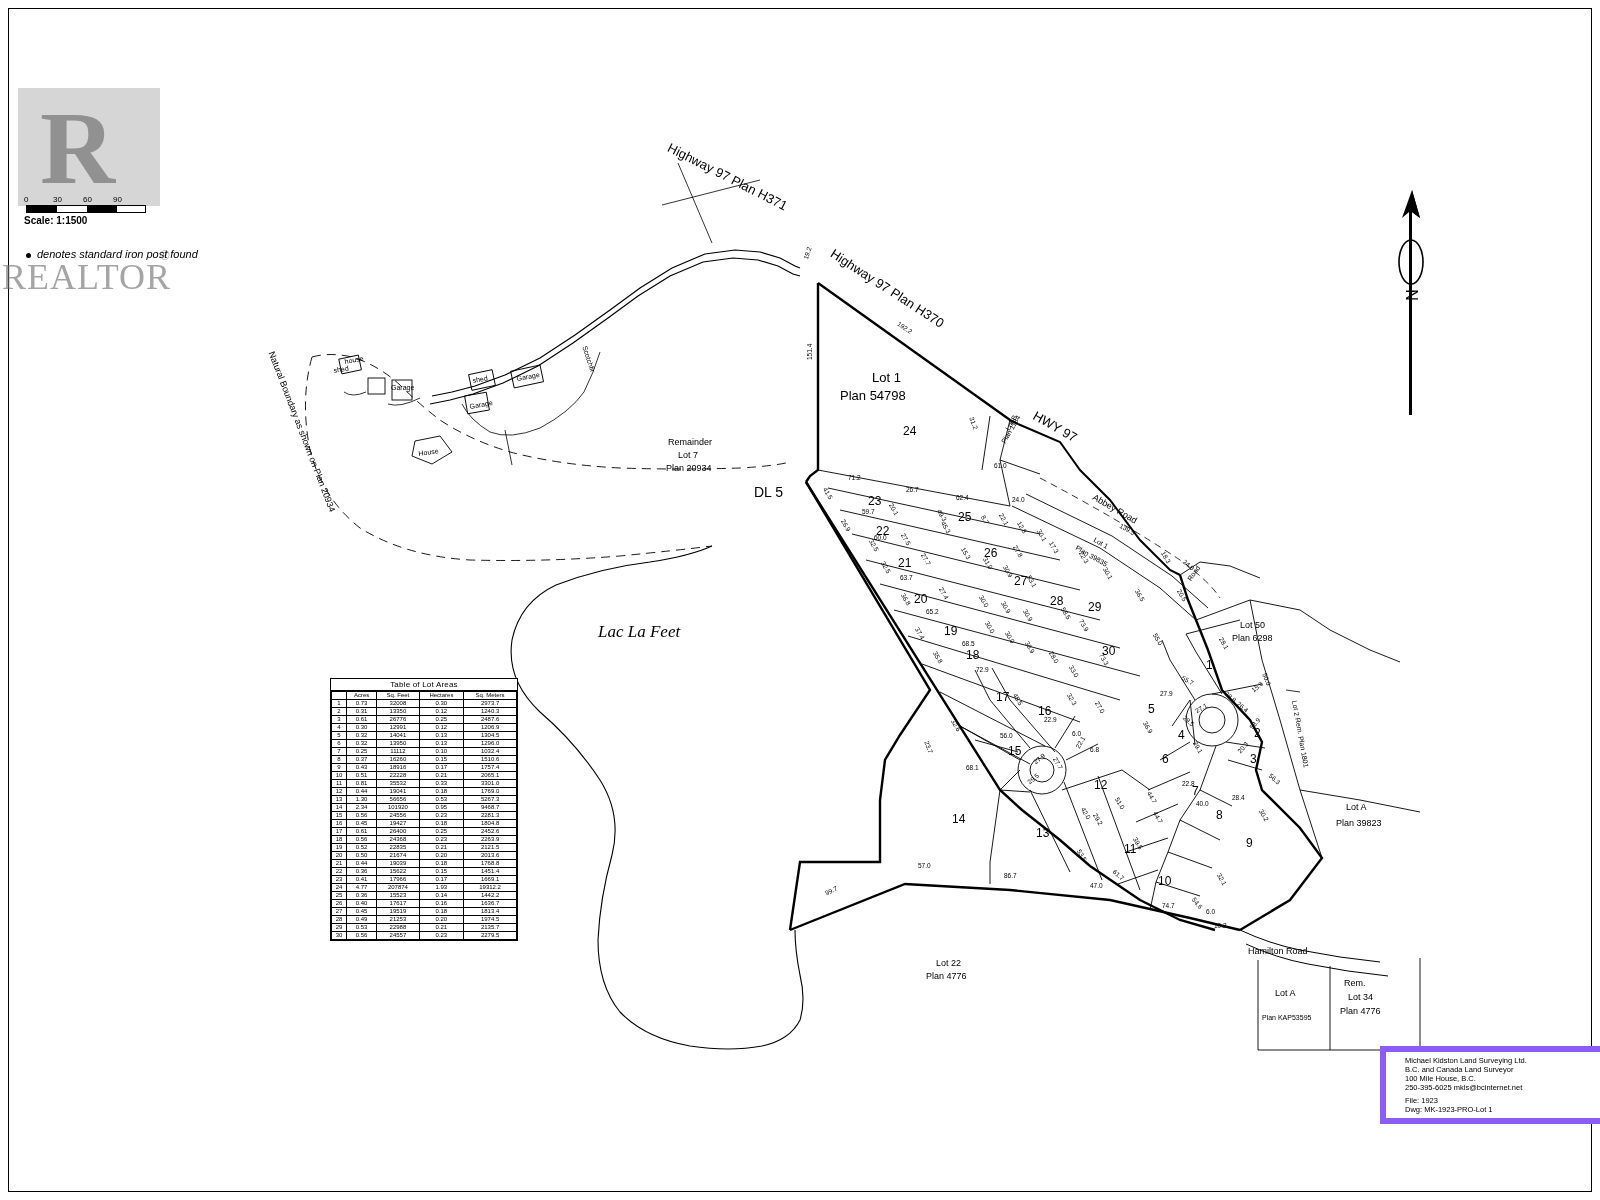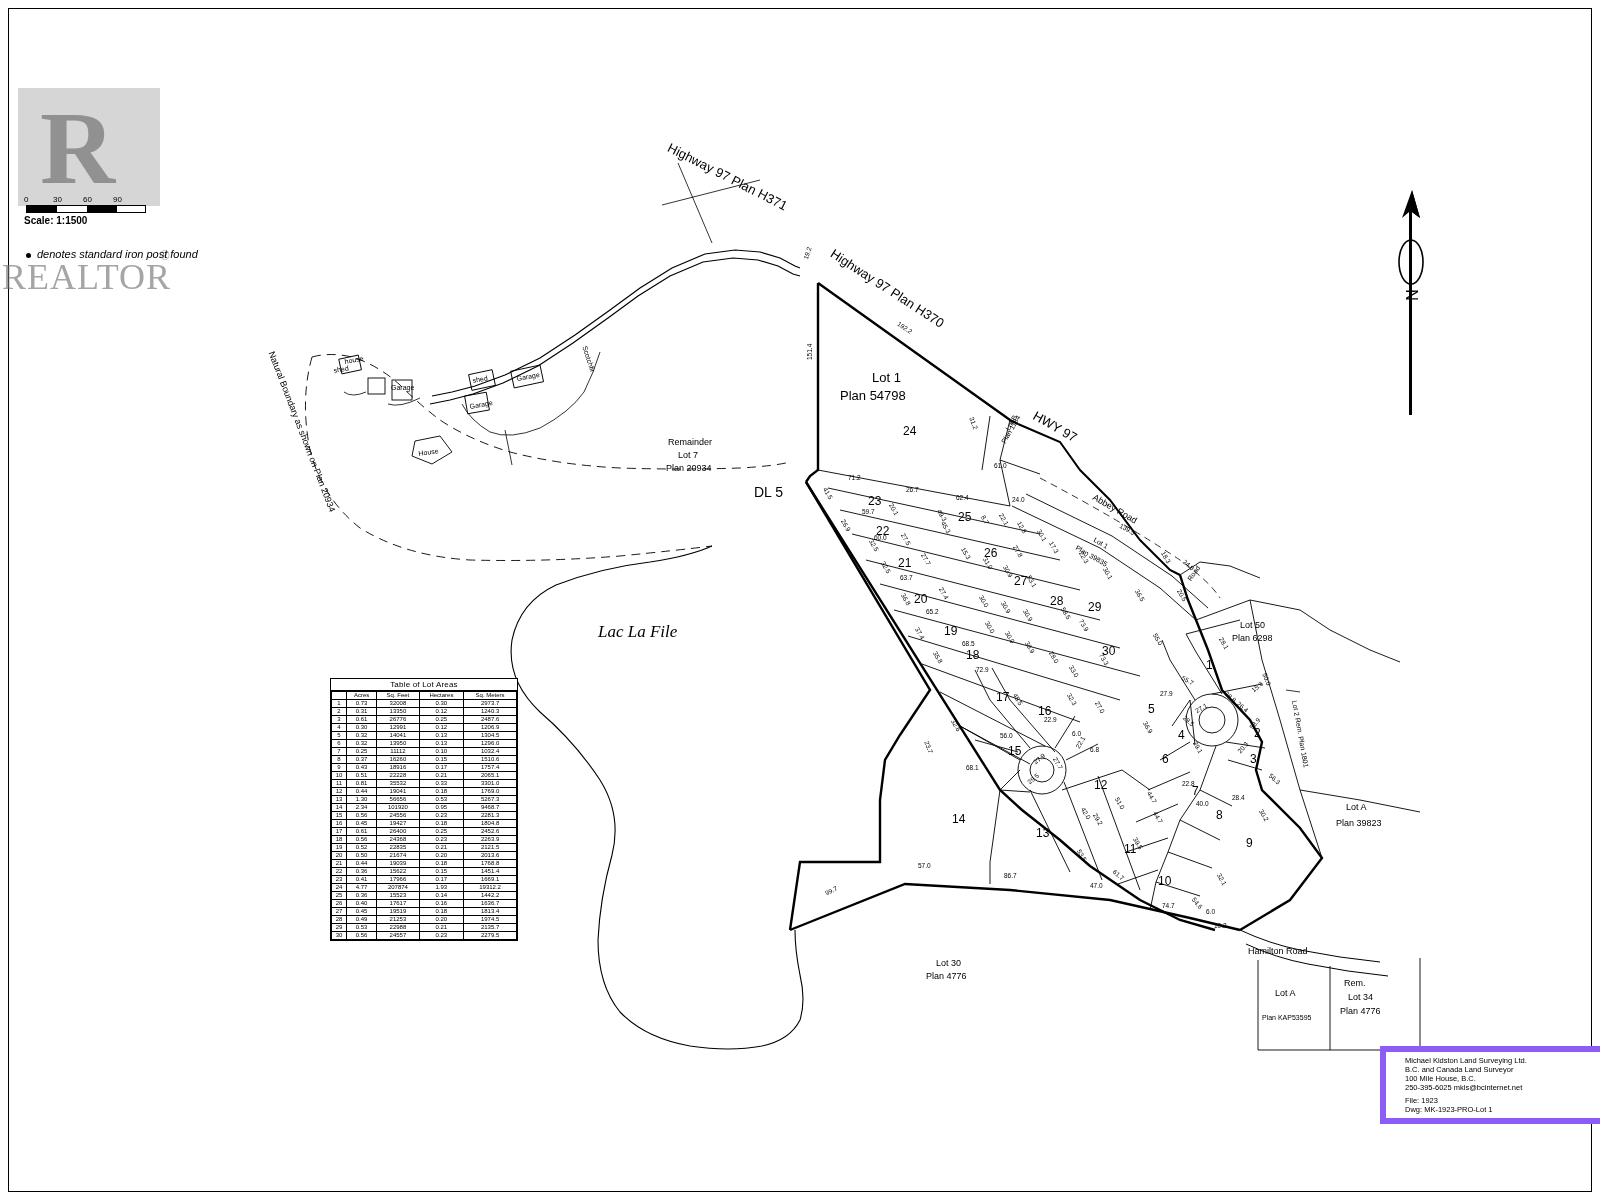--- a/index.html
+++ b/index.html
@@ -367,21 +367,21 @@
 
   <div class="maplabel" style="left:672px; top:140px; transform:rotate(27deg); transform-origin:left top; font-size:13px;">Highway 97 Plan H371</div>
   <div class="maplabel" style="left:836px; top:246px; transform:rotate(33deg); transform-origin:left top; font-size:13px;">Highway 97 Plan H370</div>
   <div class="maplabel" style="left:1038px; top:408px; transform:rotate(30deg); transform-origin:left top; font-size:13px;">HWY 97</div>
   <div class="maplabel small" style="left:1096px; top:492px; transform:rotate(30deg); transform-origin:left top;">Abbey Road</div>
   <div class="maplabel small" style="left:1248px; top:946px;">Hamilton Road</div>
   <div class="maplabel tiny" style="left:588px; top:345px; transform:rotate(72deg); transform-origin:left top;">Scotchfir</div>
 
   <div class="maplabel" style="left:754px; top:484px; font-size:14px;">DL 5</div>
 
-  <div class="lac-label">Lac La File</div>
+  <div class="lac-label">Lac La Feet</div>
 
   <div class="maplabel small" style="left:276px; top:350px; transform:rotate(69deg); transform-origin:left top;">Natural Boundary as shown on Plan 20934</div>
 
   <div class="maplabel small" style="left:668px; top:437px;">Remainder</div>
   <div class="maplabel small" style="left:678px; top:450px;text-align:center;">Lot 7</div>
   <div class="maplabel small" style="left:666px; top:463px;">Plan 20934</div>
 
   <div class="maplabel" style="left:872px; top:370px; font-size:13px;">Lot 1</div>
   <div class="maplabel" style="left:840px; top:388px; font-size:13px;">Plan 54798</div>
 
@@ -390,21 +390,21 @@
 
   <div class="maplabel tiny" style="left:1096px; top:536px; transform:rotate(30deg); transform-origin:left top;">Lot 1</div>
   <div class="maplabel tiny" style="left:1078px; top:544px; transform:rotate(30deg); transform-origin:left top;">Plan 39835</div>
 
   <div class="maplabel small" style="left:1240px; top:620px;">Lot 50</div>
   <div class="maplabel small" style="left:1232px; top:633px;">Plan 6298</div>
 
   <div class="maplabel small" style="left:1346px; top:802px;">Lot A</div>
   <div class="maplabel small" style="left:1336px; top:818px;">Plan 39823</div>
 
-  <div class="maplabel small" style="left:936px; top:958px;">Lot 30</div>
+  <div class="maplabel small" style="left:936px; top:958px;">Lot 22</div>
   <div class="maplabel small" style="left:926px; top:971px;">Plan 4776</div>
 
   <div class="maplabel small" style="left:1275px; top:988px;">Lot A</div>
   <div class="maplabel tiny" style="left:1262px; top:1014px;">Plan KAP53595</div>
 
   <div class="maplabel small" style="left:1344px; top:978px;">Rem.</div>
   <div class="maplabel small" style="left:1348px; top:992px;">Lot 34</div>
   <div class="maplabel small" style="left:1340px; top:1006px;">Plan 4776</div>
 
   <div class="maplabel tiny" style="left:1298px; top:700px; transform:rotate(80deg); transform-origin:left top;">Lot 2 Rem. Plan 1801</div>

